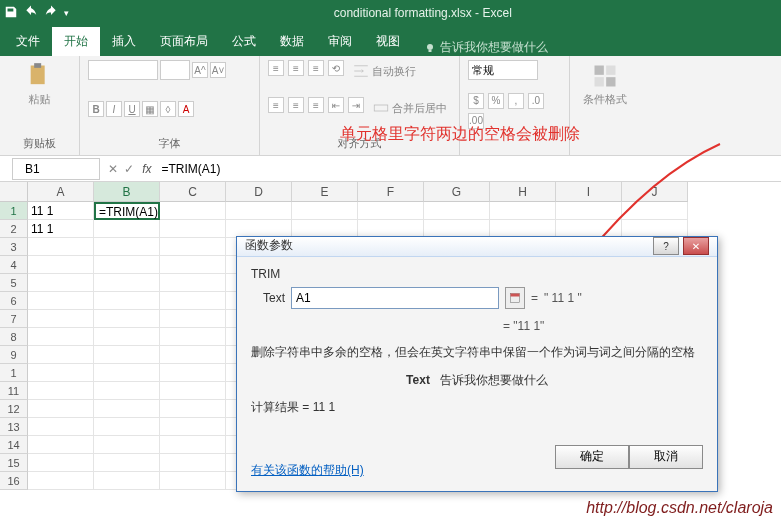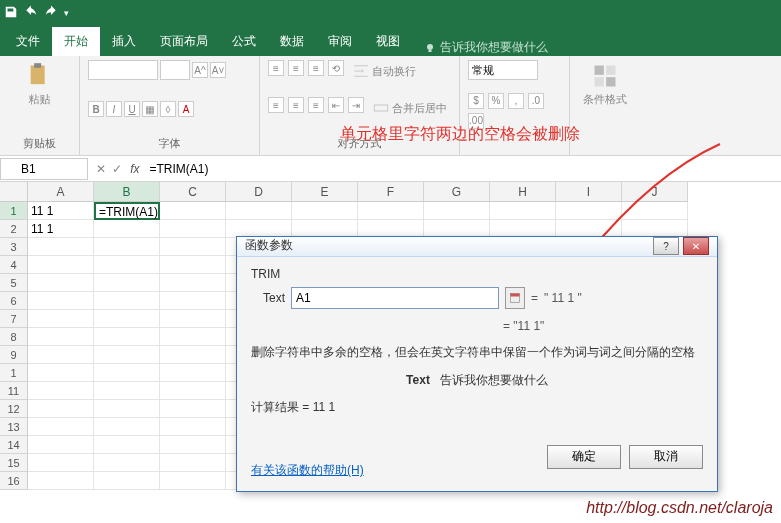--- a/index.html
+++ b/index.html
@@ -16,21 +16,21 @@
 .group-label { text-align: center; font-size: 11px; color: #666; padding-top: 2px; }
 .btns { display: flex; gap: 4px; flex-wrap: wrap; }
 .rbtn { display: flex; flex-direction: column; align-items: center; gap: 2px; color: #888; font-size: 11px; padding: 2px 4px; }
 .rbtn svg { width: 18px; height: 18px; fill: #bbb; }
 .rbtn.big svg { width: 28px; height: 28px; }
 .fontbox { display: flex; gap: 2px; align-items: center; }
 .fontbox input { width: 70px; height: 20px; border: 1px solid #ccc; font-size: 11px; padding: 0 3px; }
 .fontbox .sz { width: 30px; }
 .mini { width: 16px; height: 16px; border: 1px solid #ccc; background: #fff; display: inline-flex; align-items: center; justify-content: center; font-size: 10px; color: #888; }
 .namebox-row { height: 26px; border-bottom: 1px solid #d4d4d4; display: flex; align-items: center; background: #fff; }
-.namebox { width: 88px; height: 22px; border: 1px solid #ccc; margin-left: 0; padding: 0 20px; font-size: 12px; }
+.namebox { width: 88px; height: 22px; border: 1px solid #ccc; margin-left: 12px; padding: 0 12px; font-size: 12px; }
 .nb-btns { display: flex; gap: 6px; margin: 0 8px; color: #888; }
 .fx { font-style: italic; font-size: 12px; margin-right: 6px; color: #555; }
 .formula-input { flex: 1; height: 22px; border: none; font-size: 12px; padding: 0 4px; }
 .sheet { position: relative; }
 .colheads { display: flex; margin-left: 28px; }
 .colheads div { width: 66px; height: 20px; border-right: 1px solid #d4d4d4; border-bottom: 1px solid #ccc; background: #f3f3f3; text-align: center; font-size: 12px; color: #555; line-height: 20px; }
 .rows { display: flex; flex-direction: column; }
 .row { display: flex; height: 18px; }
 .rowhead { width: 28px; background: #f3f3f3; border-right: 1px solid #ccc; border-bottom: 1px solid #d4d4d4; text-align: center; font-size: 11px; color: #555; line-height: 18px; }
 .cell { width: 66px; border-right: 1px solid #e4e4e4; border-bottom: 1px solid #e4e4e4; font-size: 12px; padding: 0 3px; line-height: 18px; white-space: nowrap; }
@@ -47,21 +47,21 @@
 .arg-row label { width: 34px; text-align: right; }
 .arg-input { width: 208px; height: 22px; border: 1px solid #7a9ac0; padding: 0 4px; font-size: 12px; background: #fff; }
 .ref-btn { width: 20px; height: 22px; border: 1px solid #999; background: #eee; display: flex; align-items: center; justify-content: center; }
 .arg-res, .func-res { color: #555; }
 .desc { margin: 10px 0; color: #333; line-height: 1.6; }
 .desc-sub { text-align: center; margin: 4px 0 10px; }
 .calc { margin: 8px 0; }
 .help-link { color: #0560c2; text-decoration: underline; cursor: pointer; margin-top: 28px; }
 .dlg-foot { display: flex; justify-content: space-between; align-items: center; padding: 0 14px 12px; }
 .dlg-btn { width: 74px; height: 24px; border: 1px solid #8a8a8a; background: linear-gradient(#fefefe,#e2e2e2); font-size: 12px; cursor: pointer; }
-.dlg-btns { display: flex; gap: 8px; }
+.dlg-btns { display: flex; gap: 0; }
 .annotation { position: absolute; color: #e1322d; font-size: 16px; font-weight: normal; pointer-events: none; }
 .circle { position: absolute; border: 2px solid #e1322d; border-radius: 50%; pointer-events: none; }
 svg.arrow { position: absolute; pointer-events: none; }
 .watermark { position: absolute; right: 8px; bottom: 6px; color: #7f1d1d; font-size: 16px; font-style: italic; pointer-events: none; }
 .tell-me { color: #c5e0cf; font-size: 12px; margin-left: 12px; display: flex; align-items: center; gap: 4px; }
 .colheads .active, .rowhead.active { background: #d6e9dc; color: #217346; }
 </style>
 </head>
 <body>
 
@@ -71,20 +71,21 @@
           <path d="M3 3h14l4 4v14H3V3zm3 3v5h10V6H6zm1 8h10v5H7v-5z"></path>
         </svg></span>
     <span><svg viewBox="0 0 24 24">
           <path d="M12 5V1L4 9l8 8v-4c4 0 7 1 9 4-1-5-4-10-9-12z"></path>
         </svg></span>
     <span><svg viewBox="0 0 24 24">
           <path d="M12 5V1l8 8-8 8v-4c-4 0-7 1-9 4 1-5 4-10 9-12z"></path>
         </svg></span>
     <span style="font-size:9px;">▾</span>
   </div>
+  <div class="title-center">conditional formatting.xlsx - Excel</div>
 </div>
 
 <div class="tabs">
   <div class="tab">文件</div>
   <div class="tab active">开始</div>
   <div class="tab">插入</div>
   <div class="tab">页面布局</div>
   <div class="tab">公式</div>
   <div class="tab">数据</div>
   <div class="tab">审阅</div>

